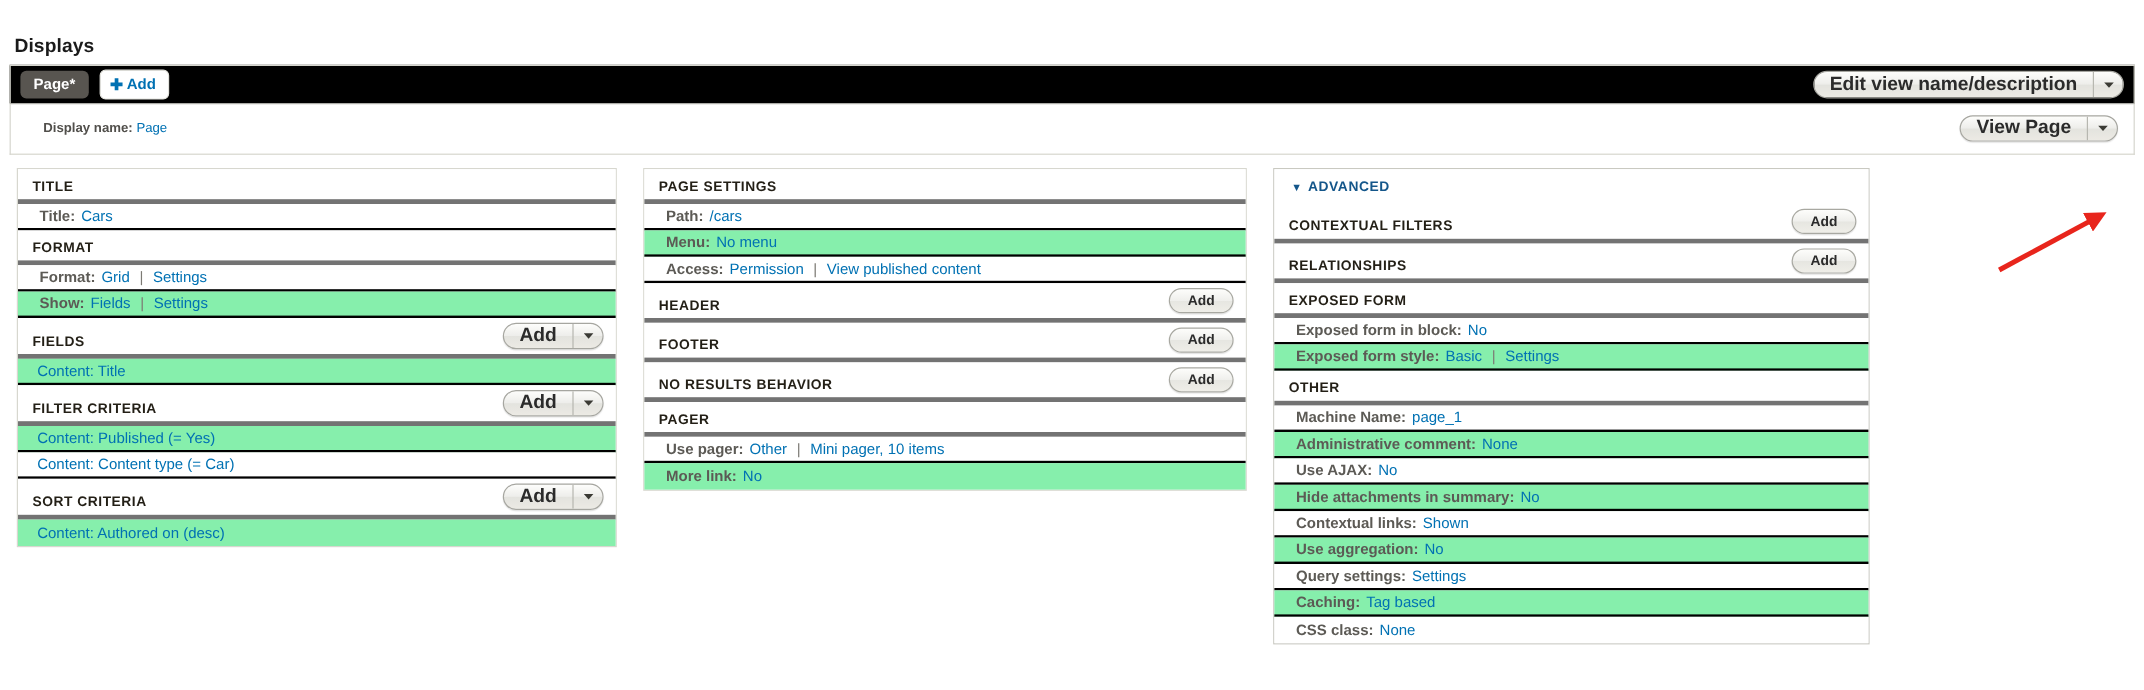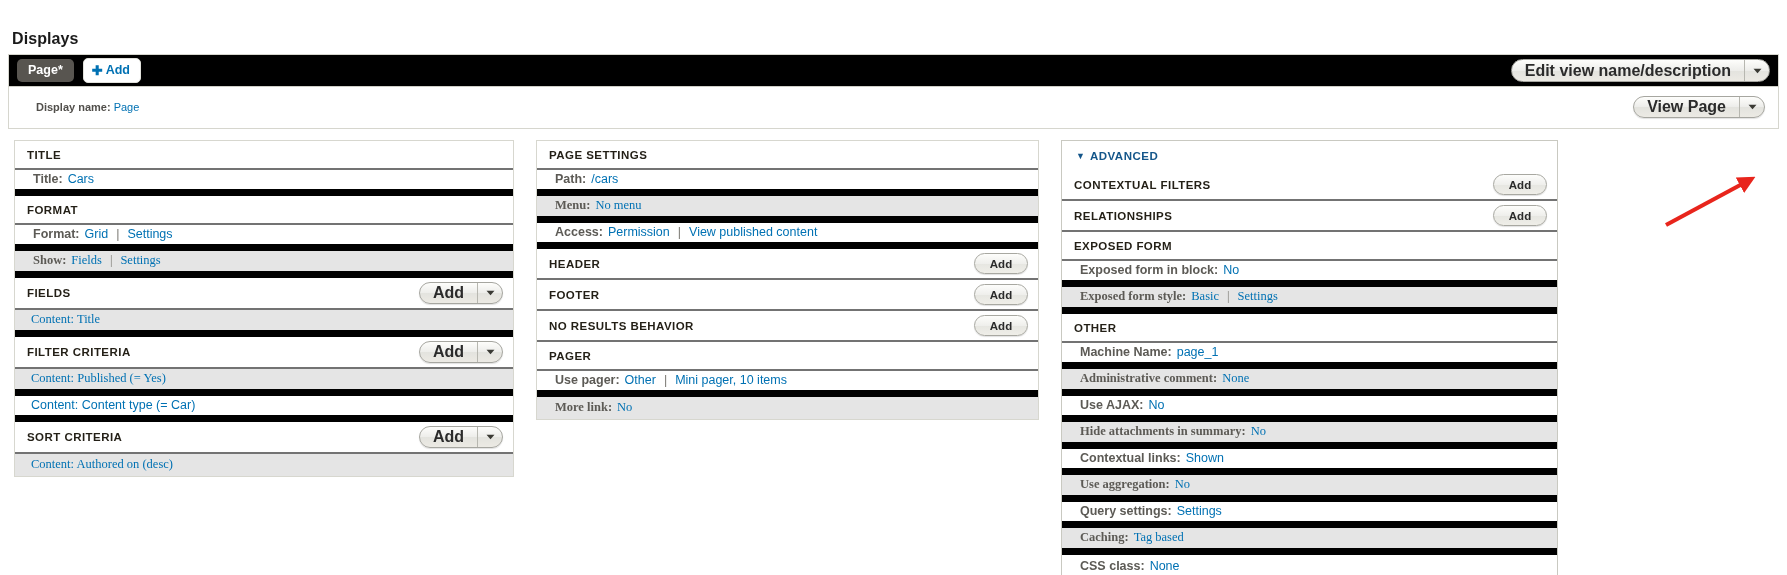--- a/index.html
+++ b/index.html
@@ -152,45 +152,45 @@
 
   .panel {
     border: 1px solid #d7d7cf;
     background: #ffffff;
   }
   .panel.advanced { border: 1px solid #c9c9c1; }
 
   
   .bucket-header {
     display: flex;
-    align-items: center;
+    align-items: flex-end;
     min-height: 29px;
     padding: 4px 10px 4px 12px;
     background: #ffffff;
-    border-bottom: 2px solid #737373;
+    border-bottom: 4px solid #737373;
   }
   .bucket-title {
     font-size: 11.5px;
     font-weight: bold;
     color: #231f16;
     letter-spacing: .45px;
     text-transform: uppercase;
   }
   .bucket-actions { margin-left: auto; display: flex; align-items: center; }
 
   .item-row {
     display: flex;
     align-items: center;
     min-height: 22px;
     padding: 2px 10px 3px 18px;
     font-size: 12.5px;
-    border-bottom: 7px solid #000000;
-    background: #ffffff;
-  }
-  .item-row.alt { background: #e5e5e5; font-family: Liberation Serif, serif; }
+    border-bottom: 2px solid #000000;
+    background: #ffffff;
+  }
+  .item-row.alt { background: #86efac; }
   .item-row.plain-link { padding-left: 16px; }
   .item-row:last-child { border-bottom: none; }
 
   .lbl { font-weight: bold; color: #5c5a55; margin-right: 5px; }
   .lnk { color: #0071b3; cursor: pointer; }
   .sep { color: #7c7a74; margin: 0 8px; }
 
   .advanced-head {
     display: flex; align-items: center;
     padding: 9px 10px 8px 14px;

